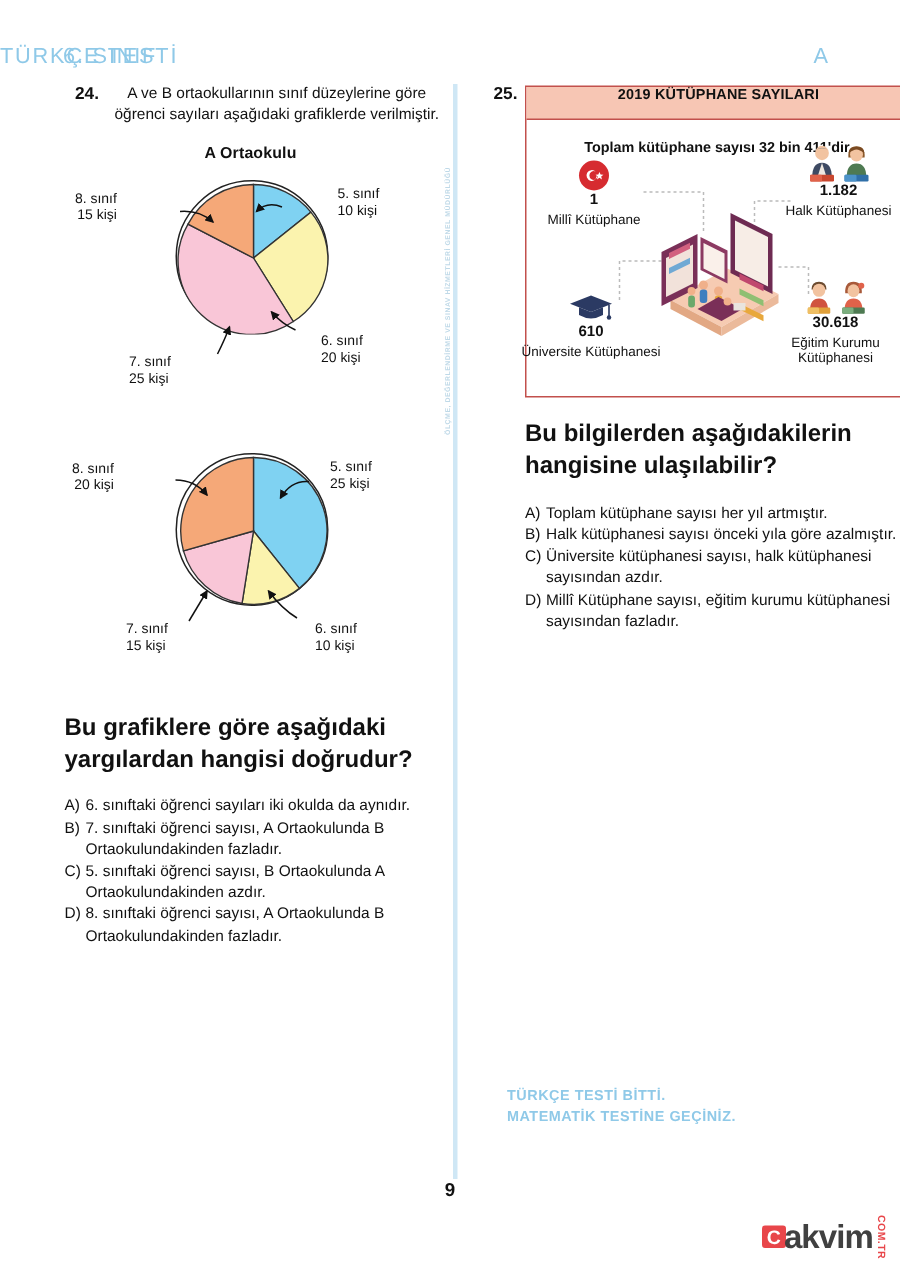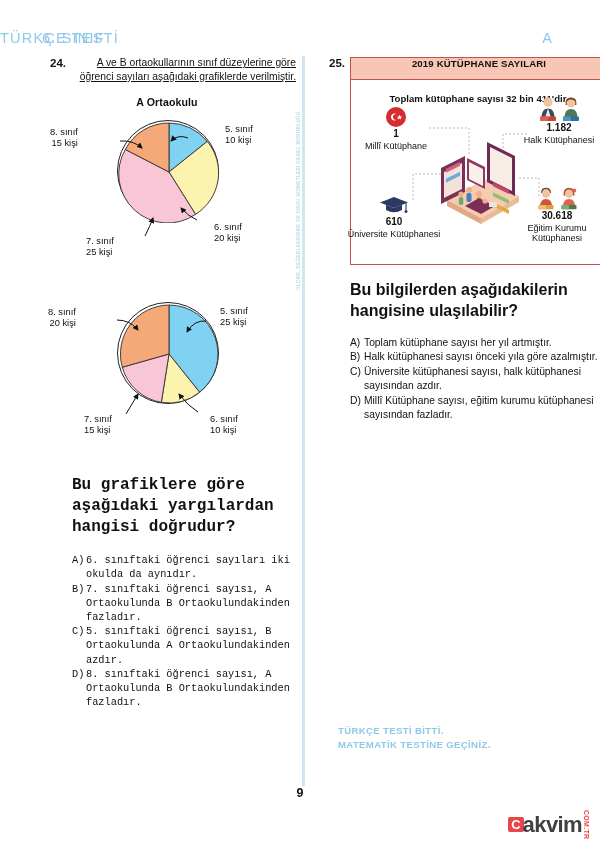--- a/index.html
+++ b/index.html
@@ -44,21 +44,21 @@
 
   
   .col-left  { position: absolute; left: 38px;  top: 56px; width: 258px; }
   .col-right { position: absolute; left: 317px; top: 56px; width: 258px; }
 
   
   .q-row { display: flex; align-items: flex-start; margin-left: 12px; }
   .q-num { font-size: 11.5px; font-weight: 700; color: #111; width: 23px; flex: 0 0 23px; line-height: 1.35; }
   .q-body { flex: 1 1 auto; }
   .q-stem {
-    font-size: 10.3px; color: #111; line-height: 1.34; text-align: right; text-decoration: underline;
+    font-size: 10.3px; color: #111; line-height: 1.34; text-align: center;
   }
   .q-ask {
     font-size: 16px; font-weight: 700; color: #111; line-height: 1.34;
     margin-top: 13px;
   }
   .opts { margin-top: 14px; }
   .opt {
     display: flex; font-size: 10.3px; color: #111; line-height: 1.37;
     margin-bottom: 0.5px;
   }
@@ -225,21 +225,21 @@
         </div>
         <div class="lbl" style="left:46px; top:124px;">
           <span>7. sınıf</span><br><span>15 kişi</span>
         </div>
         <div class="lbl" style="left:10px; top:17px; text-align:right;">
           <span>8. sınıf</span><br><span>20 kişi</span>
         </div>
       </div>
     </div>
 
-    <div style="margin-left:34px; margin-top:6px;font-family:Liberation Mono, monospace;">
+    <div style="margin-left:5px; margin-top:6px;">
       <div class="q-ask">Bu grafiklere göre aşağıdaki yargılardan hangisi doğrudur?</div>
       <div class="opts">
         <div class="opt">
           <span class="opt-key">A)</span>
           <span class="opt-txt">6. sınıftaki öğrenci sayıları iki okulda da aynıdır.</span>
         </div>
         <div class="opt">
           <span class="opt-key">B)</span>
           <span class="opt-txt">7. sınıftaki öğrenci sayısı, A Ortaokulunda B Ortaokulundakinden fazladır.</span>
         </div>

